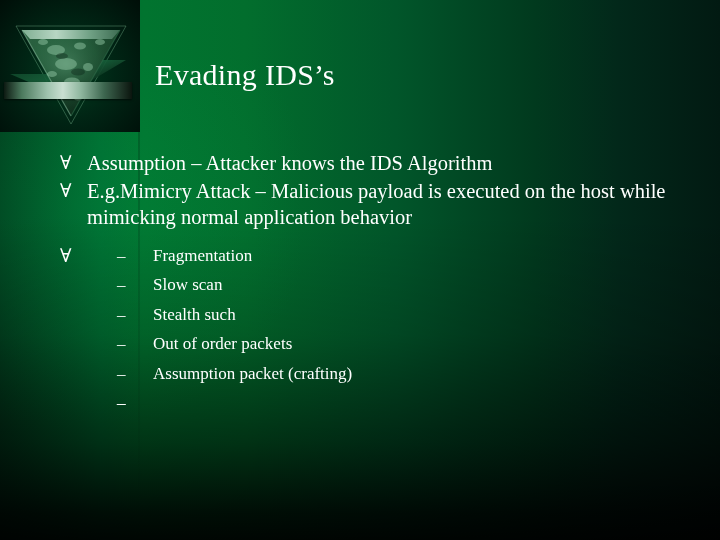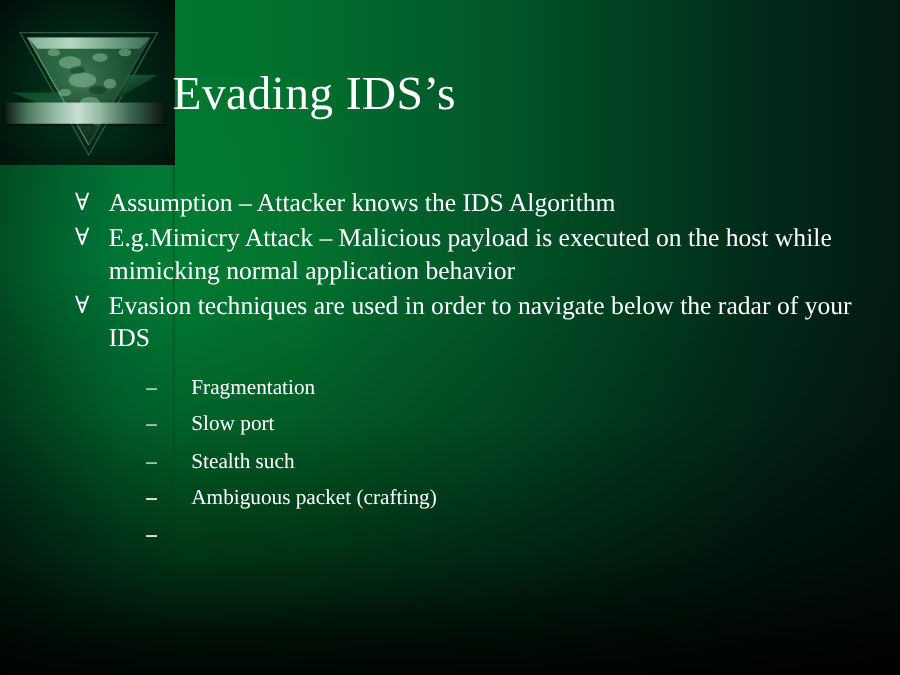--- a/index.html
+++ b/index.html
@@ -108,23 +108,23 @@
         #c9dfd1 46%,
         #8fb79f 60%,
         #3e6750 78%,
         #0b150e 100%);
     box-shadow: 0 1px 2px rgba(0,0,0,0.6);
   }
 
   
   .title {
     position: absolute;
-    left: 138px; top: 52px;
+    left: 155px; top: 52px;
     width: 520px;
-    font-size: 38px;
+    font-size: 30px;
     line-height: 46px;
     color: #ffffff;
     letter-spacing: 0.3px;
     white-space: nowrap;
   }
 
   
   .body {
     position: absolute;
     left: 60px; top: 150px;
@@ -257,42 +257,42 @@
         <span class="tx">Assumption – Attacker knows the IDS Algorithm</span>
       </li>
 
       <li>
         <span class="mk">∀</span>
         <span class="tx">E.g.Mimicry Attack – Malicious payload is executed on the host while mimicking normal application behavior</span>
       </li>
 
       <li>
         <span class="mk">∀</span>
-        <span class="tx">Evasion techniques are used in order to navigate below the radar of your IDS</span>
 
         <div class="sub-wrap">
           <ul class="lvl2">
             <li>
               <span class="mk">–</span>
               <span class="tx">Fragmentation</span>
             </li>
             <li>
               <span class="mk">–</span>
-              <span class="tx">Slow port</span>
+              <span class="tx">Slow scan</span>
             </li>
             <li>
               <span class="mk">–</span>
               <span class="tx">Stealth such</span>
             </li>
             <li>
               <span class="mk">–</span>
-            </li>
-            <li>
-              <span class="mk">–</span>
-              <span class="tx">Ambiguous packet (crafting)</span>
+              <span class="tx">Out of order packets</span>
+            </li>
+            <li>
+              <span class="mk">–</span>
+              <span class="tx">Assumption packet (crafting)</span>
             </li>
             <li>
               <span class="mk">–</span>
             </li>
             <li>
               <span class="mk">–</span>
             </li>
           </ul>
         </div>
       </li>

